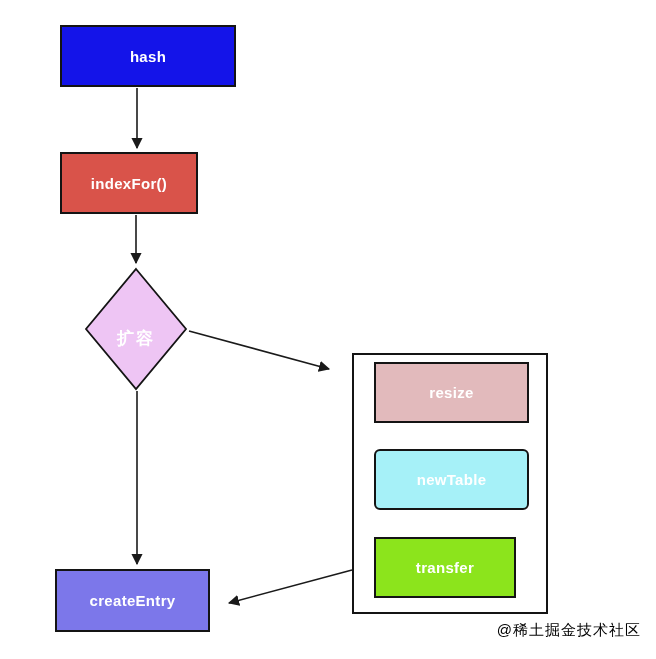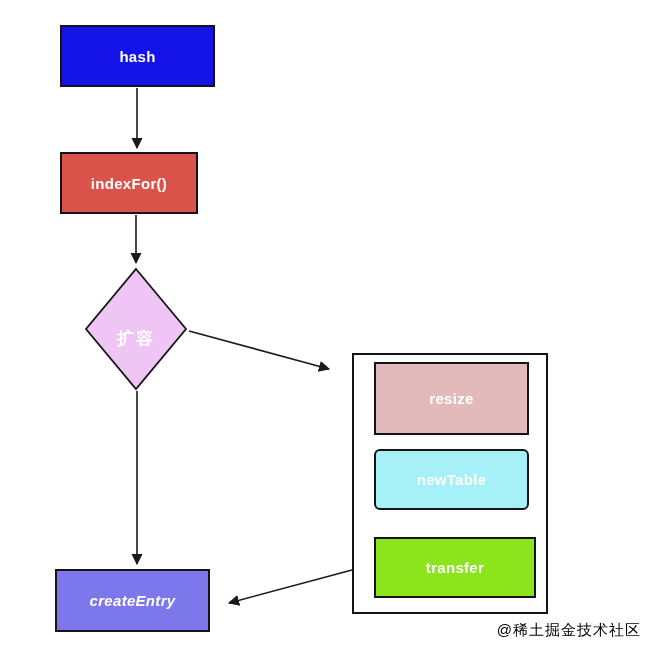--- a/index.html
+++ b/index.html
@@ -22,34 +22,34 @@
     border: 2px solid #141414;
     display: flex;
     align-items: center;
     justify-content: center;
     color: #ffffff;
     font-size: 15px;
     font-weight: 600;
     letter-spacing: 0.3px;
     white-space: nowrap;
   }
-  .node-hash        { left: 60px;  top: 25px;  width: 155px; height: 62px; }
+  .node-hash        { left: 60px;  top: 25px;  width: 176px; height: 62px; }
   .node-indexfor    { left: 60px;  top: 152px; width: 138px; height: 62px; }
   .node-createentry { left: 55px;  top: 569px; width: 155px; height: 63px; }
   .group-box {
     position: absolute;
     left: 352px; top: 353px;
     width: 196px; height: 261px;
     box-sizing: border-box;
     border: 2px solid #141414;
     background: #ffffff;
   }
-  .node-resize   { left: 374px; top: 362px; width: 155px; height: 73px; }
+  .node-resize   { left: 374px; top: 362px; width: 155px; height: 61px; }
   .node-newtable { left: 374px; top: 449px; width: 155px; height: 61px; border-radius: 6px; }
-  .node-transfer { left: 374px; top: 537px; width: 162px; height: 61px; }
+  .node-transfer { left: 374px; top: 537px; width: 142px; height: 61px; }
   .diamond-label {
     position: absolute;
     left: 85px; top: 278px;
     width: 102px; height: 120px;
     display: flex;
     align-items: center;
     justify-content: center;
     color: #ffffff;
     font-size: 17px;
     font-weight: 700;
@@ -99,19 +99,19 @@
   </div>
 
   <div class="node node-newtable" style="background: rgb(166, 241, 248);">
     <span>newTable</span>
   </div>
 
   <div class="node node-transfer" style="background: rgb(140, 228, 28);">
     <span>transfer</span>
   </div>
 
-  <div class="node node-createentry" style="background: rgb(124, 119, 234); font-style: italic;">
+  <div class="node node-createentry" style="background: rgb(124, 119, 234);">
     <span>createEntry</span>
   </div>
 
   <div class="watermark">@稀土掘金技术社区</div>
 
 </div>
 
 </body></html>

